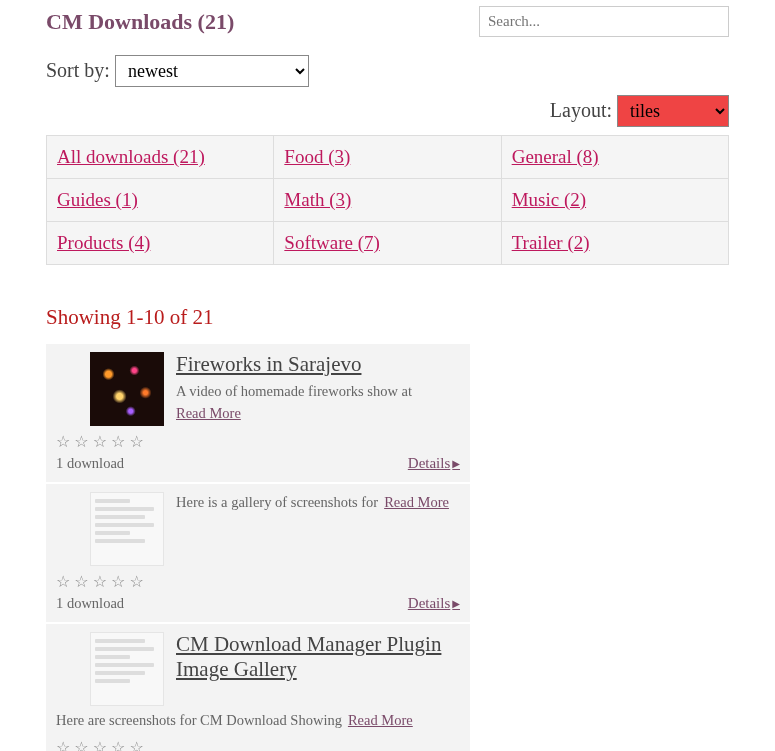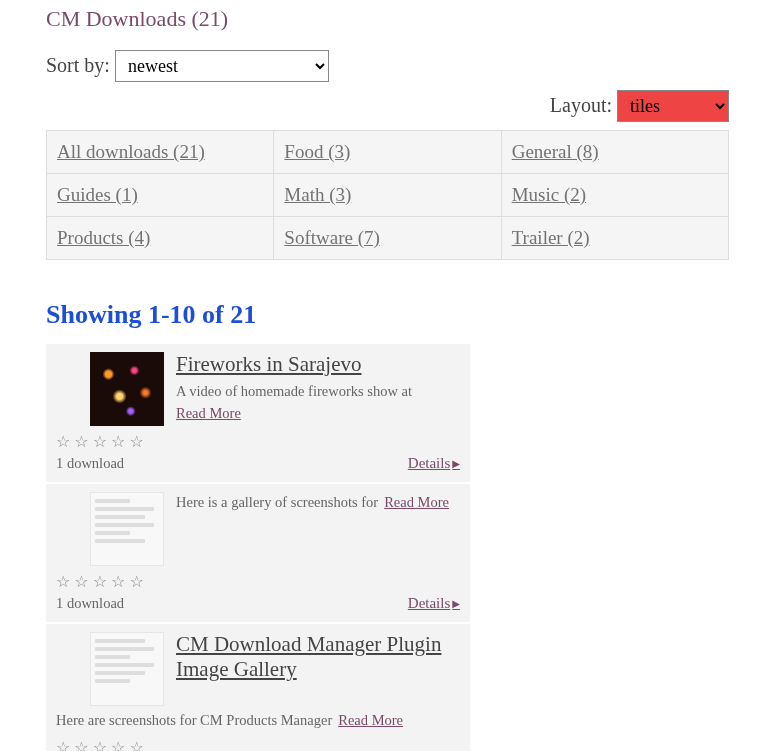--- a/index.html
+++ b/index.html
@@ -12,41 +12,41 @@
   }
   .header-row {
     display: flex;
     align-items: center;
     justify-content: space-between;
     margin-bottom: 18px;
   }
   .page-title {
     color: #7a4a69;
     font-size: 22px;
-    font-weight: normal;
+    font-weight: bold;
   }
   .search-input {
     width: 250px;
     padding: 6px 8px;
     border: 1px solid #ccc;
     font-size: 15px;
     font-family: Georgia, serif;
     color: #888;
   }
   .sort-row {
     font-size: 20px;
     color: #444;
     margin-bottom: 8px;
   }
   .sort-row select {
     font-size: 18px;
     font-family: Georgia, serif;
     padding: 4px 8px;
     border: 1px solid #888;
-    width: 214px;
+    width: 194px;
     background: #fff;
   }
   .layout-row {
     text-align: right;
     font-size: 20px;
     color: #444;
     margin-bottom: 8px;
   }
   .layout-row select {
     font-size: 18px;
@@ -61,29 +61,28 @@
     border-collapse: collapse;
     margin-bottom: 40px;
   }
   .cat-table td {
     border: 1px solid #ddd;
     background: #f5f5f5;
     padding: 10px 10px;
     width: 33.33%;
   }
   .cat-table a {
-    color: #737373;
+    color: #be185d;
     font-size: 19px;
     text-decoration: underline;
   }
   .showing {
-    font-size: 26px;
-    color: #1d4ed8;
+    font-size: 21px;
+    color: #b91c1c;
     margin-bottom: 14px;
-    font-weight: bold;
   }
   .item {
     background: #f3f3f3;
     padding: 8px 10px 10px 10px;
     margin-bottom: 2px;
     width: 424px;
     position: relative;
   }
   .item-top {
     display: flex;
@@ -163,20 +162,21 @@
     font-size: 10px;
     margin-left: 2px;
     vertical-align: 1px;
   }
 </style>
 </head>
 <body>
 
 <div class="header-row">
   <div class="page-title">CM Downloads (21)</div>
+  <input class="search-input" type="text" placeholder="Search..." style="">
 </div>
 
 <div class="sort-row">
   <span>Sort by:</span>
   <select>
     <option>newest</option>
   </select>
 </div>
 
 <div class="layout-row">
@@ -255,16 +255,16 @@
         <div class="line short"></div>
       <div class="line long"></div>
         <div class="line med"></div>
         <div class="line short"></div>
     </div>
     <div class="item-body">
       <a href="#" class="item-title">CM Download Manager Plugin Image Gallery</a>
     </div>
   </div>
   <div class="item-desc" style="margin-top:4px">
-    <span>Here are screenshots for CM Products Manager</span><a href="#" class="read-more">Read More</a>
+    <span>Here are screenshots for CM Download Showing</span><a href="#" class="read-more">Read More</a>
   </div>
   <div class="stars">☆☆☆☆☆</div>
 </div>
 
 </body></html>

